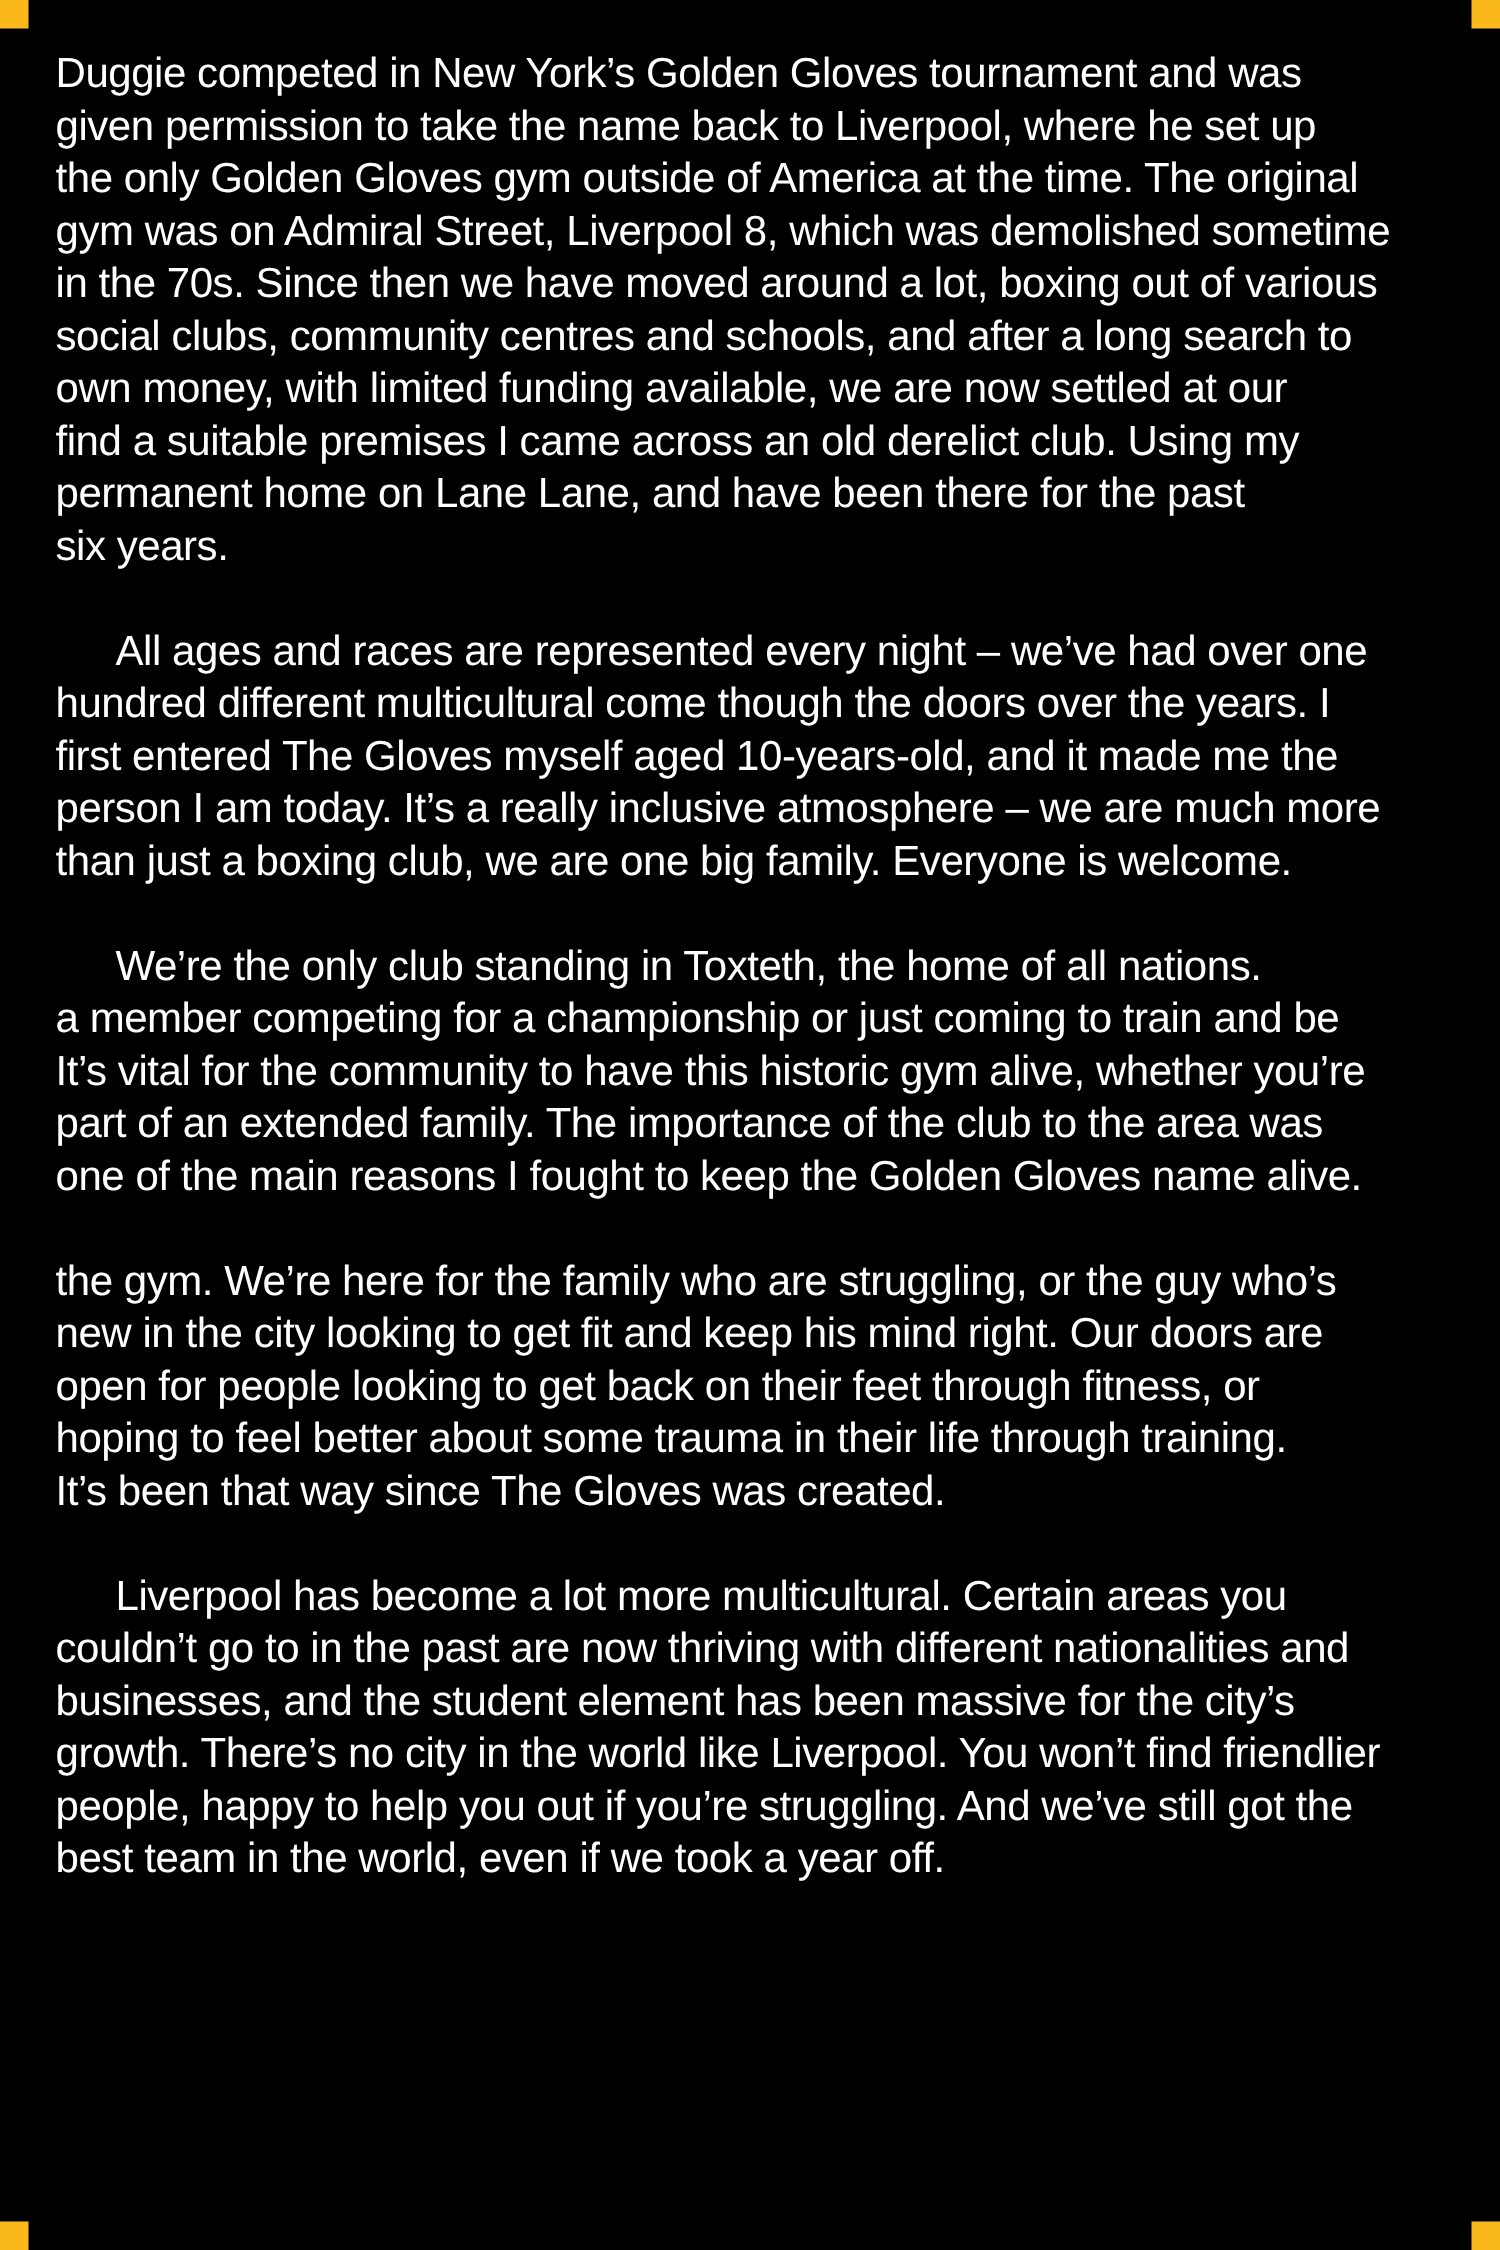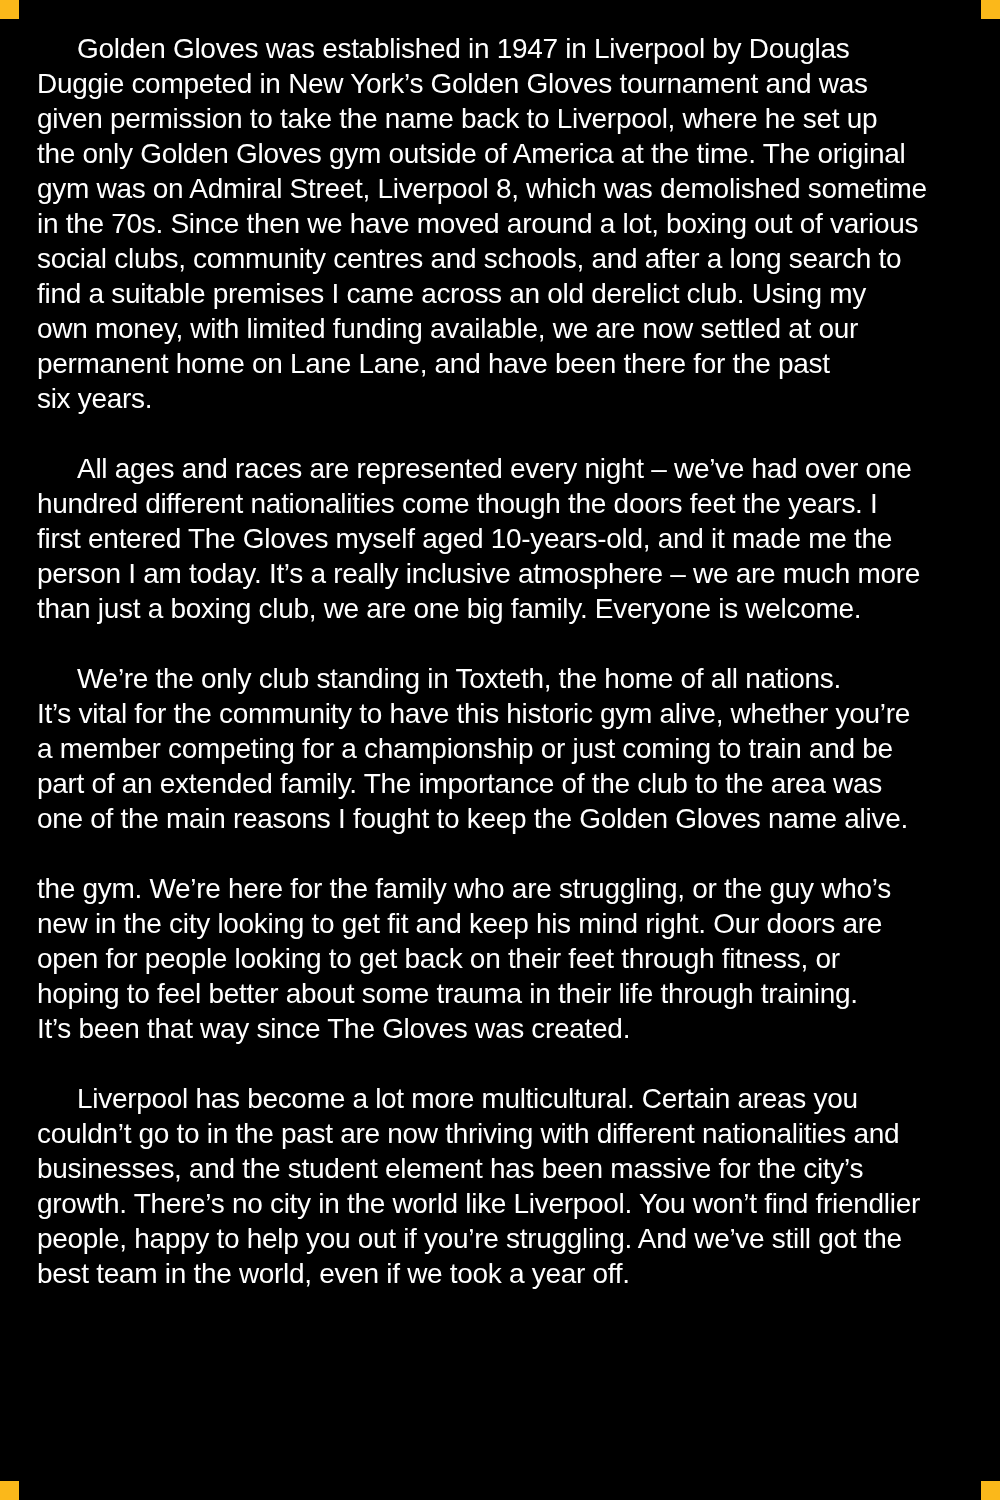--- a/index.html
+++ b/index.html
@@ -48,43 +48,42 @@
 </head>
 <body style="background: rgb(0, 0, 0); color: rgb(255, 255, 255);">
 
 <div class="corner-mark tl" style="background: rgb(251, 184, 26);"></div>
 <div class="corner-mark tr" style="background: rgb(251, 184, 26);"></div>
 <div class="corner-mark bl" style="background: rgb(251, 184, 26);"></div>
 <div class="corner-mark br" style="background: rgb(251, 184, 26);"></div>
 
 <main>
     <div class="paragraph">
-      <div class="line indent">Golden Gloves was established in 1947 in Liverpool by Douglas</div>
       <div class="line">Duggie competed in New York’s Golden Gloves tournament and was</div>
       <div class="line">given permission to take the name back to Liverpool, where he set up</div>
       <div class="line">the only Golden Gloves gym outside of America at the time. The original</div>
       <div class="line">gym was on Admiral Street, Liverpool 8, which was demolished sometime</div>
       <div class="line">in the 70s. Since then we have moved around a lot, boxing out of various</div>
       <div class="line">social clubs, community centres and schools, and after a long search to</div>
+      <div class="line">own money, with limited funding available, we are now settled at our</div>
       <div class="line">find a suitable premises I came across an old derelict club. Using my</div>
-      <div class="line">own money, with limited funding available, we are now settled at our</div>
       <div class="line">permanent home on Lane Lane, and have been there for the past</div>
       <div class="line">six years.</div>
     </div>
     <div class="paragraph">
       <div class="line indent">All ages and races are represented every night – we’ve had over one</div>
-      <div class="line">hundred different nationalities come though the doors feet the years. I</div>
+      <div class="line">hundred different multicultural come though the doors over the years. I</div>
       <div class="line">first entered The Gloves myself aged 10-years-old, and it made me the</div>
       <div class="line">person I am today. It’s a really inclusive atmosphere – we are much more</div>
       <div class="line">than just a boxing club, we are one big family. Everyone is welcome.</div>
     </div>
     <div class="paragraph">
       <div class="line indent">We’re the only club standing in Toxteth, the home of all nations.</div>
+      <div class="line">a member competing for a championship or just coming to train and be</div>
       <div class="line">It’s vital for the community to have this historic gym alive, whether you’re</div>
-      <div class="line">a member competing for a championship or just coming to train and be</div>
       <div class="line">part of an extended family. The importance of the club to the area was</div>
       <div class="line">one of the main reasons I fought to keep the Golden Gloves name alive.</div>
     </div>
     <div class="paragraph">
       <div class="line">the gym. We’re here for the family who are struggling, or the guy who’s</div>
       <div class="line">new in the city looking to get fit and keep his mind right. Our doors are</div>
       <div class="line">open for people looking to get back on their feet through fitness, or</div>
       <div class="line">hoping to feel better about some trauma in their life through training.</div>
       <div class="line">It’s been that way since The Gloves was created.</div>
     </div>

